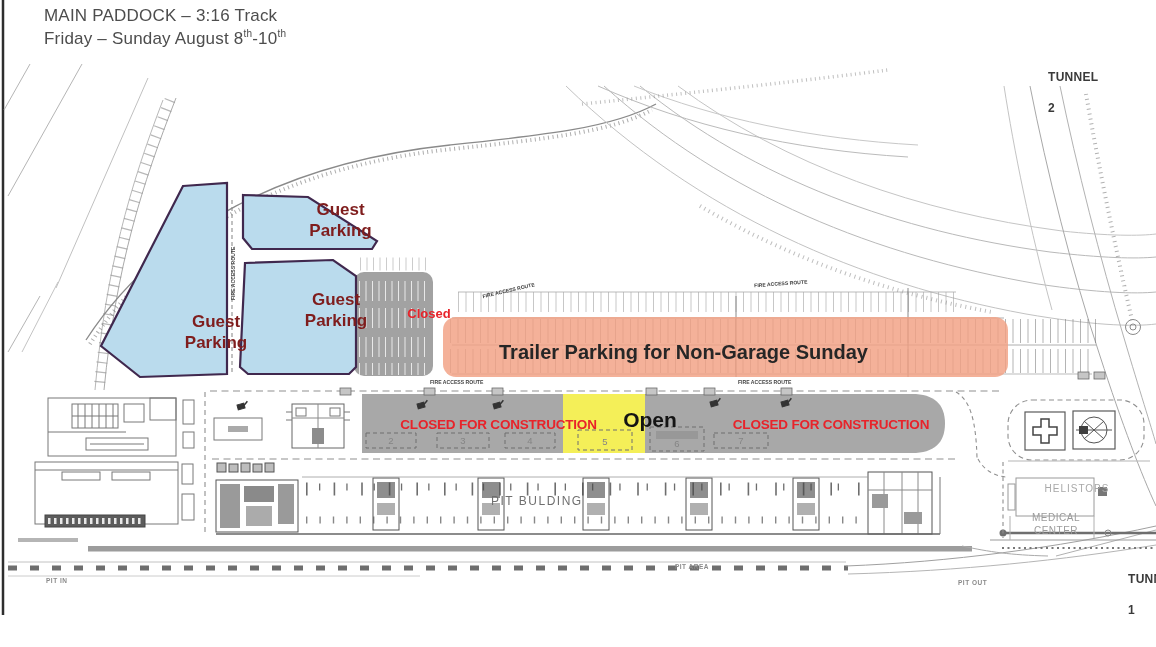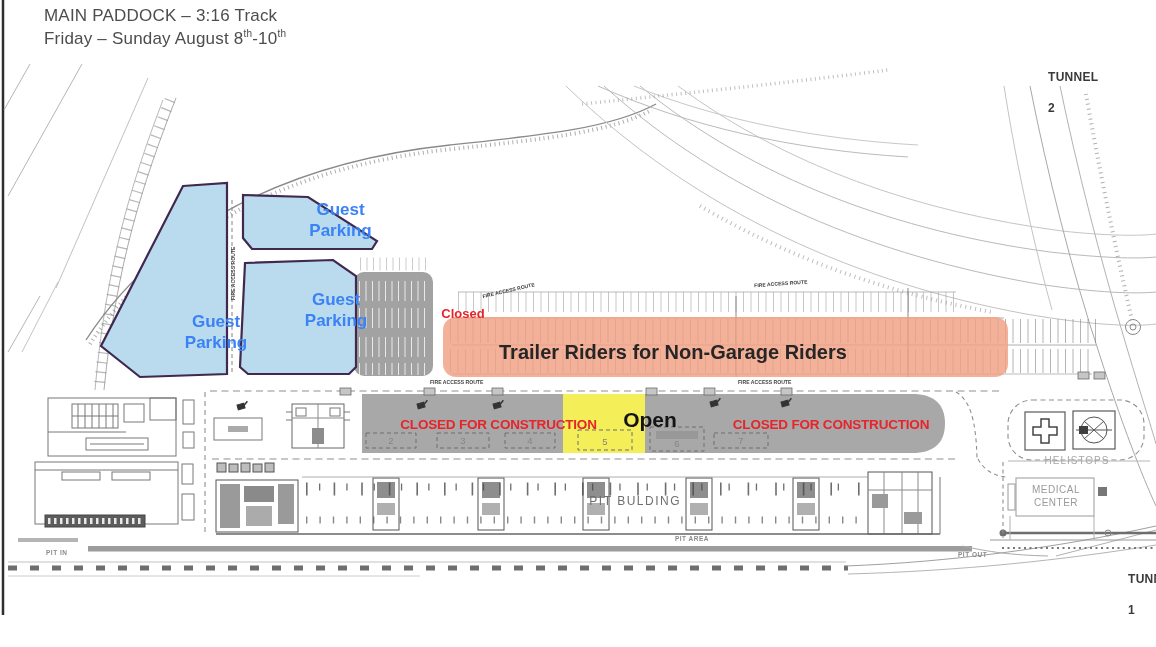--- a/index.html
+++ b/index.html
@@ -6,31 +6,31 @@
   .canvas{
     position:relative;width:1156px;height:647px;background:#fff;overflow:hidden;
     font-family:"Liberation Sans",sans-serif;
   }
   .lyr{position:absolute;left:0;top:0;}
   .t{position:absolute;white-space:pre-line;margin-left:36px;}
   .title1{left:8px;top:6px;font-size:17px;color:#4d4d4d;letter-spacing:.2px;}
   .title2{left:8px;top:28px;font-size:17px;color:#4d4d4d;letter-spacing:.2px;}
   .title2 sup{font-size:10px;}
   .tunnel{font-size:12px;font-weight:bold;color:#3a3a3a;line-height:1.3;letter-spacing:.3px;}
-  .zl{font-weight:600;color:#3b82f6;text-align:center;line-height:1.22;font-size:17px;}
+  .zl{font-weight:600;color:#7f1d1d;text-align:center;line-height:1.22;font-size:17px;}
   .redlbl{color:#e8232a;font-weight:bold;text-align:center;}
-  .closedlot{left:355px;top:306px;width:76px;font-size:13px;padding-left:34px;}
+  .closedlot{left:355px;top:306px;width:76px;font-size:13px;}
   .ccl{left:362px;top:417px;width:201px;font-size:13.5px;letter-spacing:-.2px;}
   .ccr{left:650px;top:417px;width:290px;font-size:13.5px;letter-spacing:-.2px;}
   .openlbl{left:563px;top:408px;width:102px;font-size:21px;font-weight:600;color:#141414;text-align:center;}
   .trailerlbl{left:463px;top:341px;font-size:20px;font-weight:600;color:#262626;white-space:nowrap;}
   .baynum{position:absolute;font-size:9.5px;color:#858585;text-align:center;}
-  .smallcap{position:absolute;font-weight:bold;color:#8a8a8a;letter-spacing:.5px;}
+  .smallcap{position:absolute;font-weight:bold;color:#8a8a8a;letter-spacing:.5px;margin-top:28px;}
   .fire{position:absolute;font-size:6px;font-weight:bold;color:#3f3f3f;transform-origin:0 0;white-space:nowrap;}
-  .pitb{left:455px;top:494px;width:190px;font-size:12px;color:#6f6f6f;text-align:right;letter-spacing:1.5px;}
+  .pitb{left:455px;top:494px;width:190px;font-size:12px;color:#6f6f6f;text-align:left;letter-spacing:1.5px;}
 </style>
 </head>
 <body>
 
 <div class="canvas">
 
   <svg class="lyr" width="1156" height="647" viewBox="0 0 1156 647">
 
     <g fill="none" stroke-linecap="butt">
       <line x1="3" y1="0" x2="3" y2="615" stroke="#2e2e2e" stroke-width="2.5"></line>
@@ -249,21 +249,21 @@
   <div class="t tunnel" style="left:1092px;top:556px;">
     <div>TUNNEL</div>
     <div>1</div>
   </div>
 
   <div class="t zl" style="left:130px;top:312px;width:100px;">Guest Parking</div>
   <div class="t zl" style="left:252px;top:200px;width:105px;">Guest Parking</div>
   <div class="t zl" style="left:250px;top:290px;width:100px;">Guest Parking</div>
 
   <div class="t redlbl closedlot">Closed</div>
-  <div class="t trailerlbl">Trailer Riders for Non-Garage Riders</div>
+  <div class="t trailerlbl">Trailer Parking for Non-Garage Sunday</div>
   <div class="t redlbl ccl">CLOSED FOR CONSTRUCTION</div>
   <div class="t openlbl">Open</div>
   <div class="t redlbl ccr">CLOSED FOR CONSTRUCTION</div>
 
   <div class="baynum" style="left:366px;top:435px;width:50px;">2</div>
   <div class="baynum" style="left:437px;top:435px;width:52px;">3</div>
   <div class="baynum" style="left:505px;top:435px;width:50px;">4</div>
   <div class="baynum" style="left:578px;top:436px;width:54px;">5</div>
   <div class="baynum" style="left:650px;top:438px;width:54px;">6</div>
   <div class="baynum" style="left:714px;top:435px;width:54px;">7</div>

